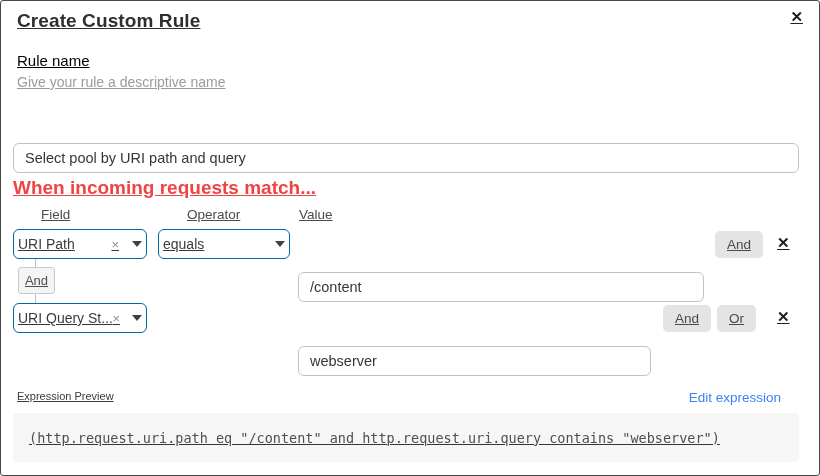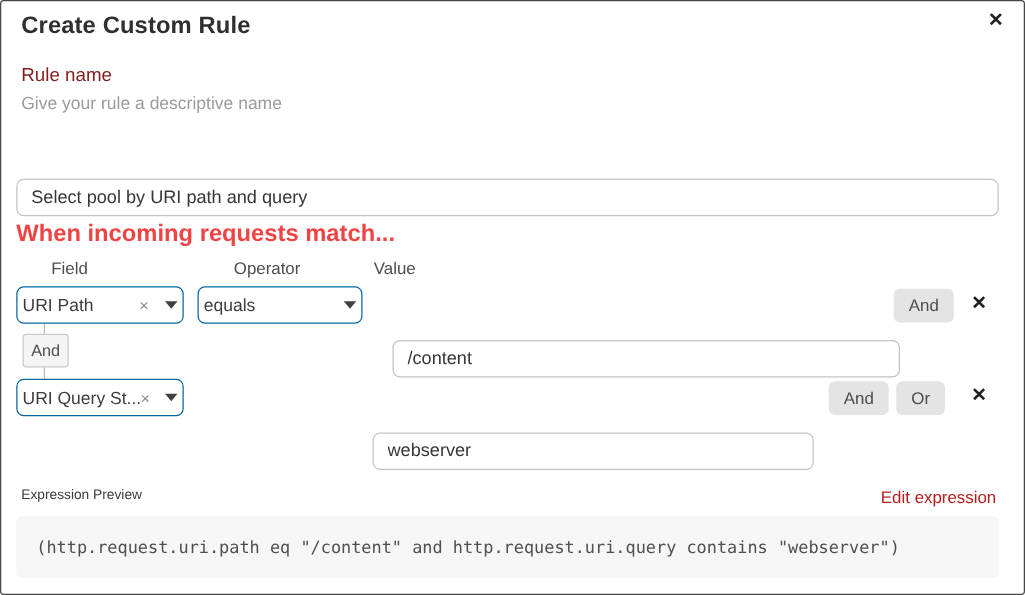--- a/index.html
+++ b/index.html
@@ -8,34 +8,34 @@
 
   .dialog {
     position: relative;
     width: 820px; height: 476px;
     background: #fff;
     border: 1px solid #474747;
     border-radius: 3px;
     overflow: hidden;
   }
 
-  .abs { position: absolute; }
+  .abs { position: absolute; text-decoration: underline; }
 
   .dialog-title {
     left: 16px; top: 9px;
     font-size: 19px; font-weight: 700; color: #2f2f2f;
     letter-spacing: 0.1px;
   }
   .close-btn {
     right: 16px; top: 7px;
     font-size: 15px; font-weight: 700; color: #1f1f1f;
     cursor: pointer; line-height: 18px;
   }
 
-  .field-label { font-size: 15px; color: #7f1d1d; }
+  .field-label { font-size: 15px; color: #000000; }
   .hint { font-size: 14px; color: #9b9b9b; }
 
   .text-input {
     height: 30px;
     border: 1px solid #c3c3c3;
     border-radius: 6px;
     background: #fff;
     font-family: "Liberation Sans", sans-serif;
     font-size: 14.5px; color: #363636;
     padding: 0 11px;
@@ -97,22 +97,22 @@
     left: 17px; top: 266px; width: 37px; height: 27px;
     background: #f4f4f4;
     border: 1px solid #c9c9c9;
     border-radius: 3px;
     display: flex; align-items: center; justify-content: center;
     font-size: 13px; color: #4f4f4f;
   }
 
   .preview-label { left: 16px; top: 389px; font-size: 11px; color: #3a3a3a; }
   .edit-link {
-    right: 22px; top: 389px;
-    font-size: 13.5px; color: #b91c1c;
+    right: 38px; top: 389px;
+    font-size: 13.5px; color: #3b82f6;
     cursor: pointer; text-decoration: none;
   }
   .code-block {
     left: 12px; top: 412px; width: 786px; height: 49px;
     background: #f6f6f6; border-radius: 4px;
     display: flex; align-items: center;
     padding: 0 16px;
   }
   .code-text {
     font-family: "DejaVu Sans Mono", monospace;
@@ -142,21 +142,21 @@
 
   <div class="abs dropdown" style="left:12px; top:228px; width:134px;">
     <span class="dd-text">URI Path</span>
     <span class="dd-clear">×</span>
     <span class="dd-caret"></span>
   </div>
   <div class="abs dropdown" style="left:157px; top:228px; width:132px;">
     <span class="dd-text">equals</span>
     <span class="dd-caret"></span>
   </div>
-  <div class="abs" style="left:313px; top:228px; width:406px;">
+  <div class="abs" style="left:297px; top:228px; width:406px;">
     <input class="text-input" type="text" value="/content" style="">
   </div>
   <button class="abs conj-btn" style="left:714px; top:230px;">And</button>
   <span class="abs row-delete" style="left:776px; top:234px;">✕</span>
 
   <div class="abs connector-line" style="top:258px; height:8px;"></div>
   <div class="abs conj-badge">And</div>
   <div class="abs connector-line" style="top:293px; height:9px;"></div>
 
   <div class="abs dropdown" style="left:12px; top:302px; width:134px;">

